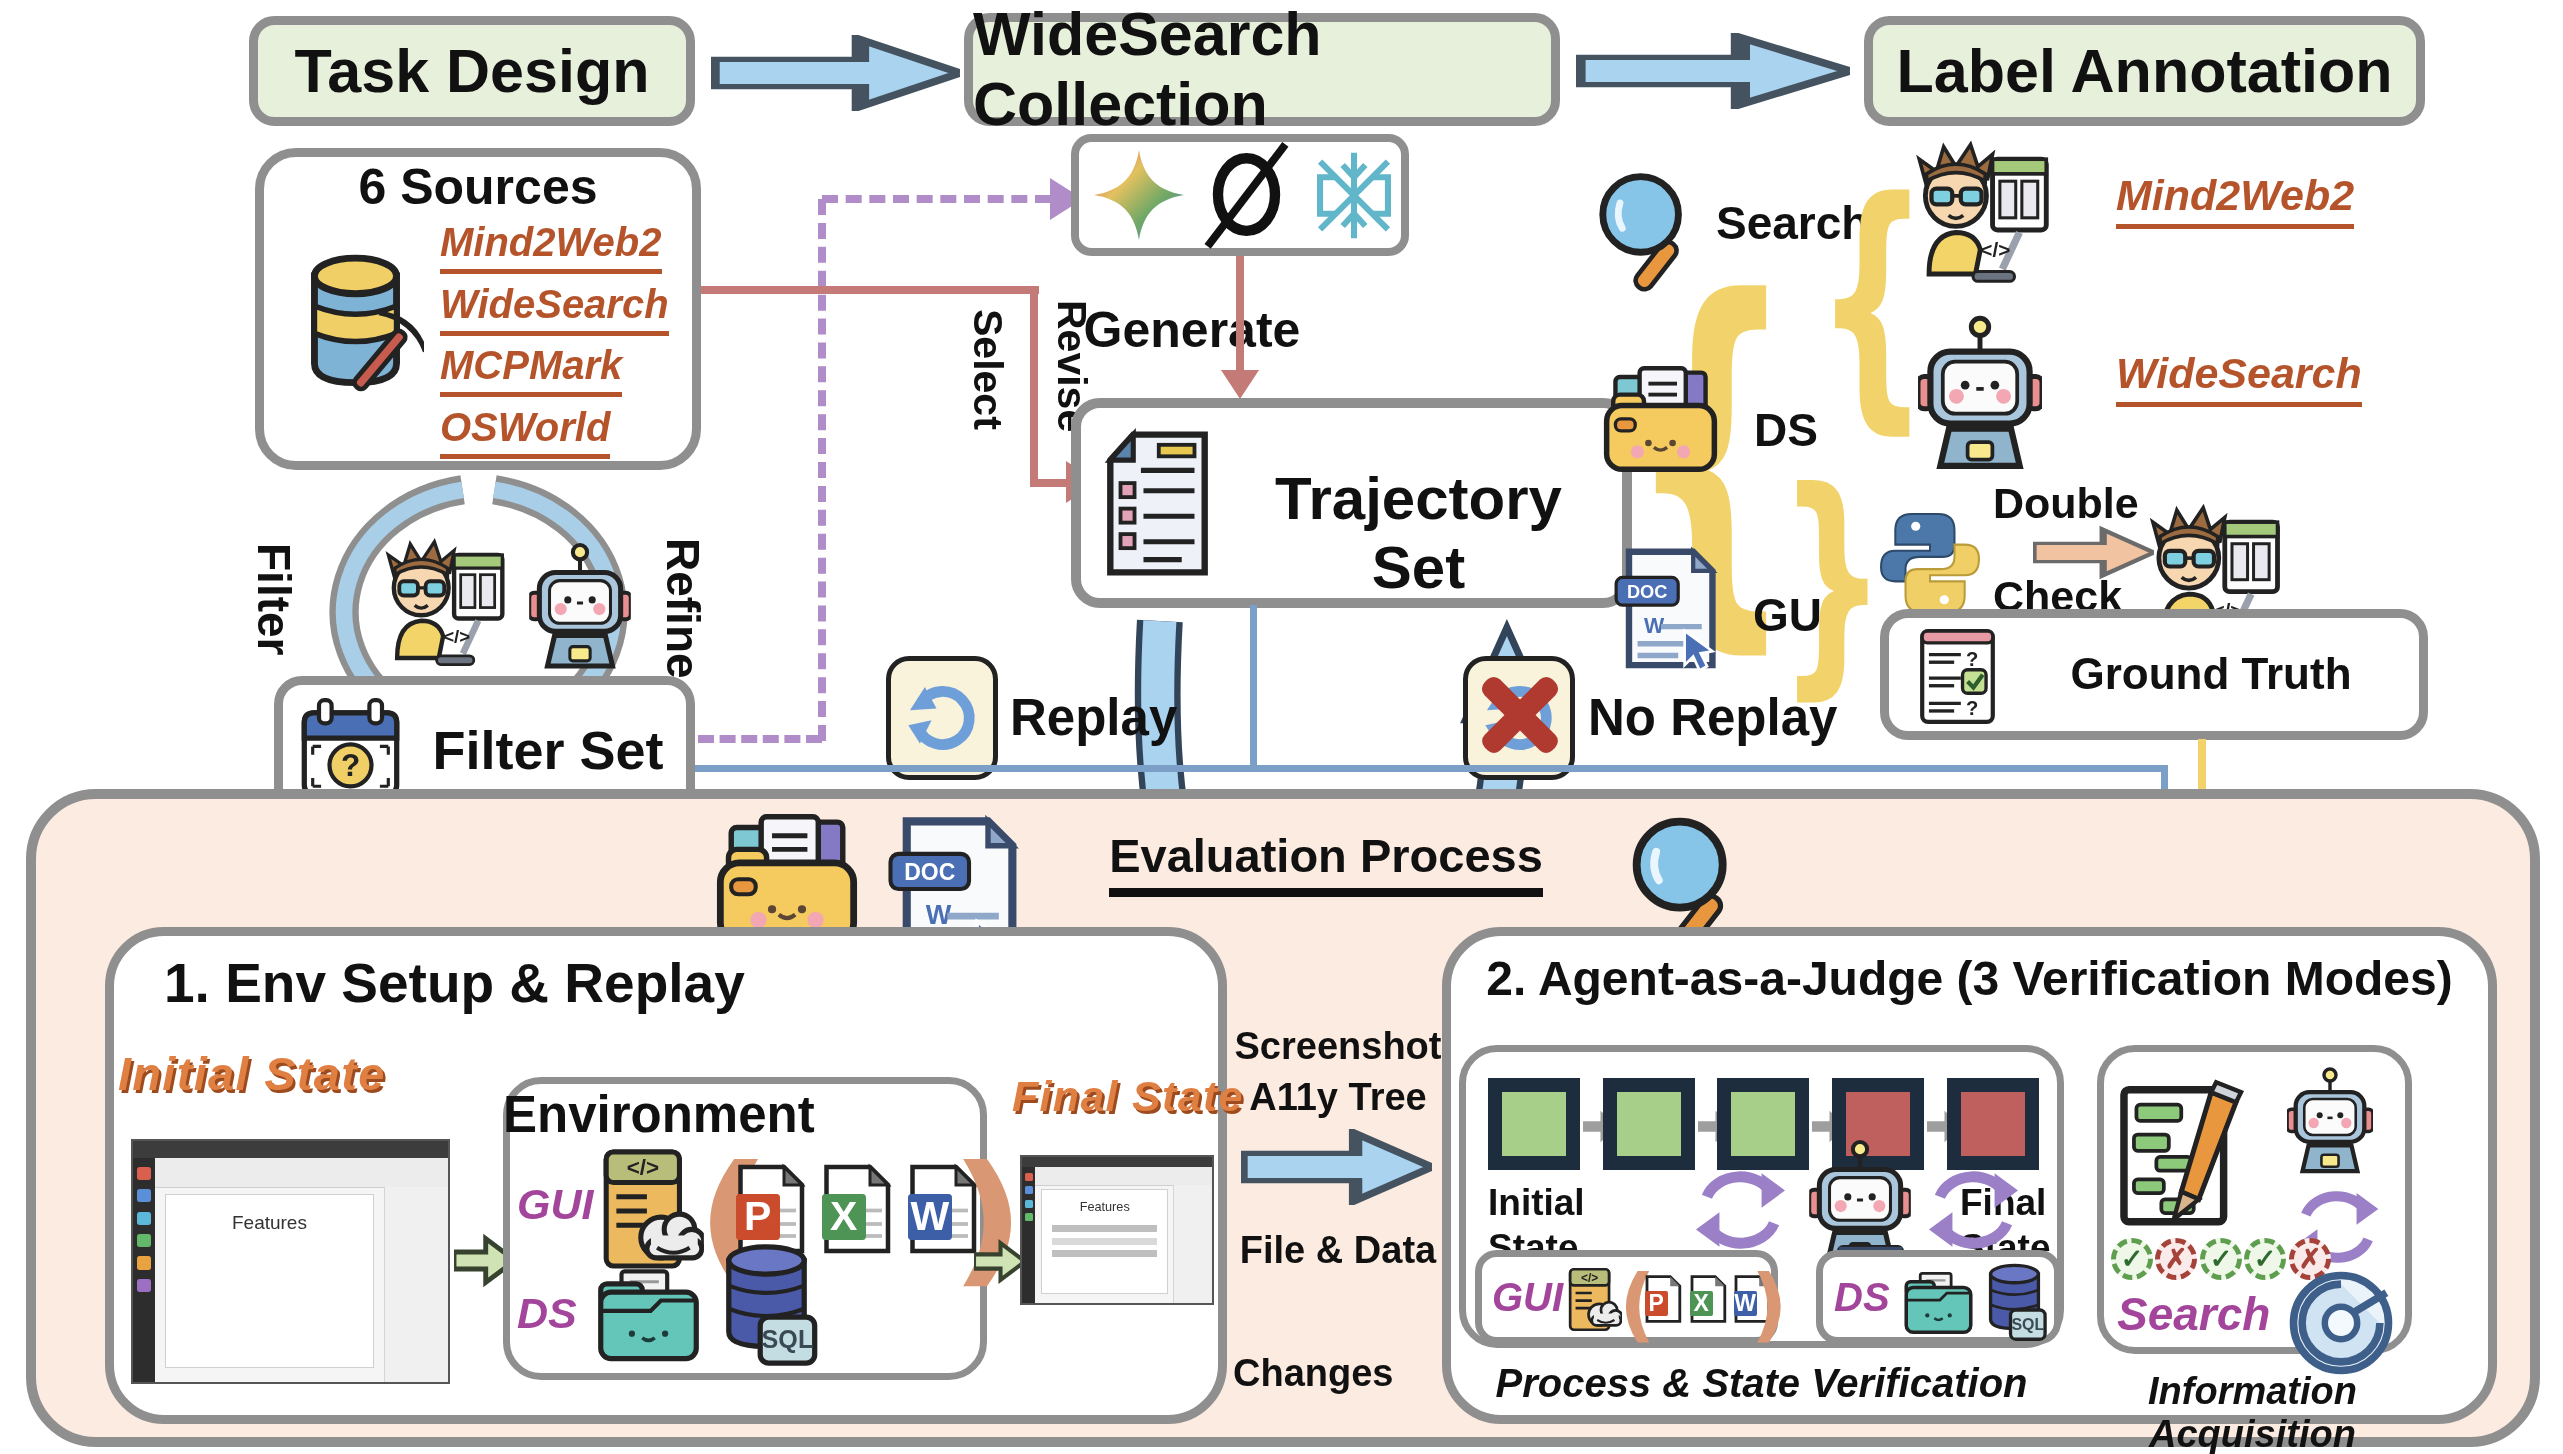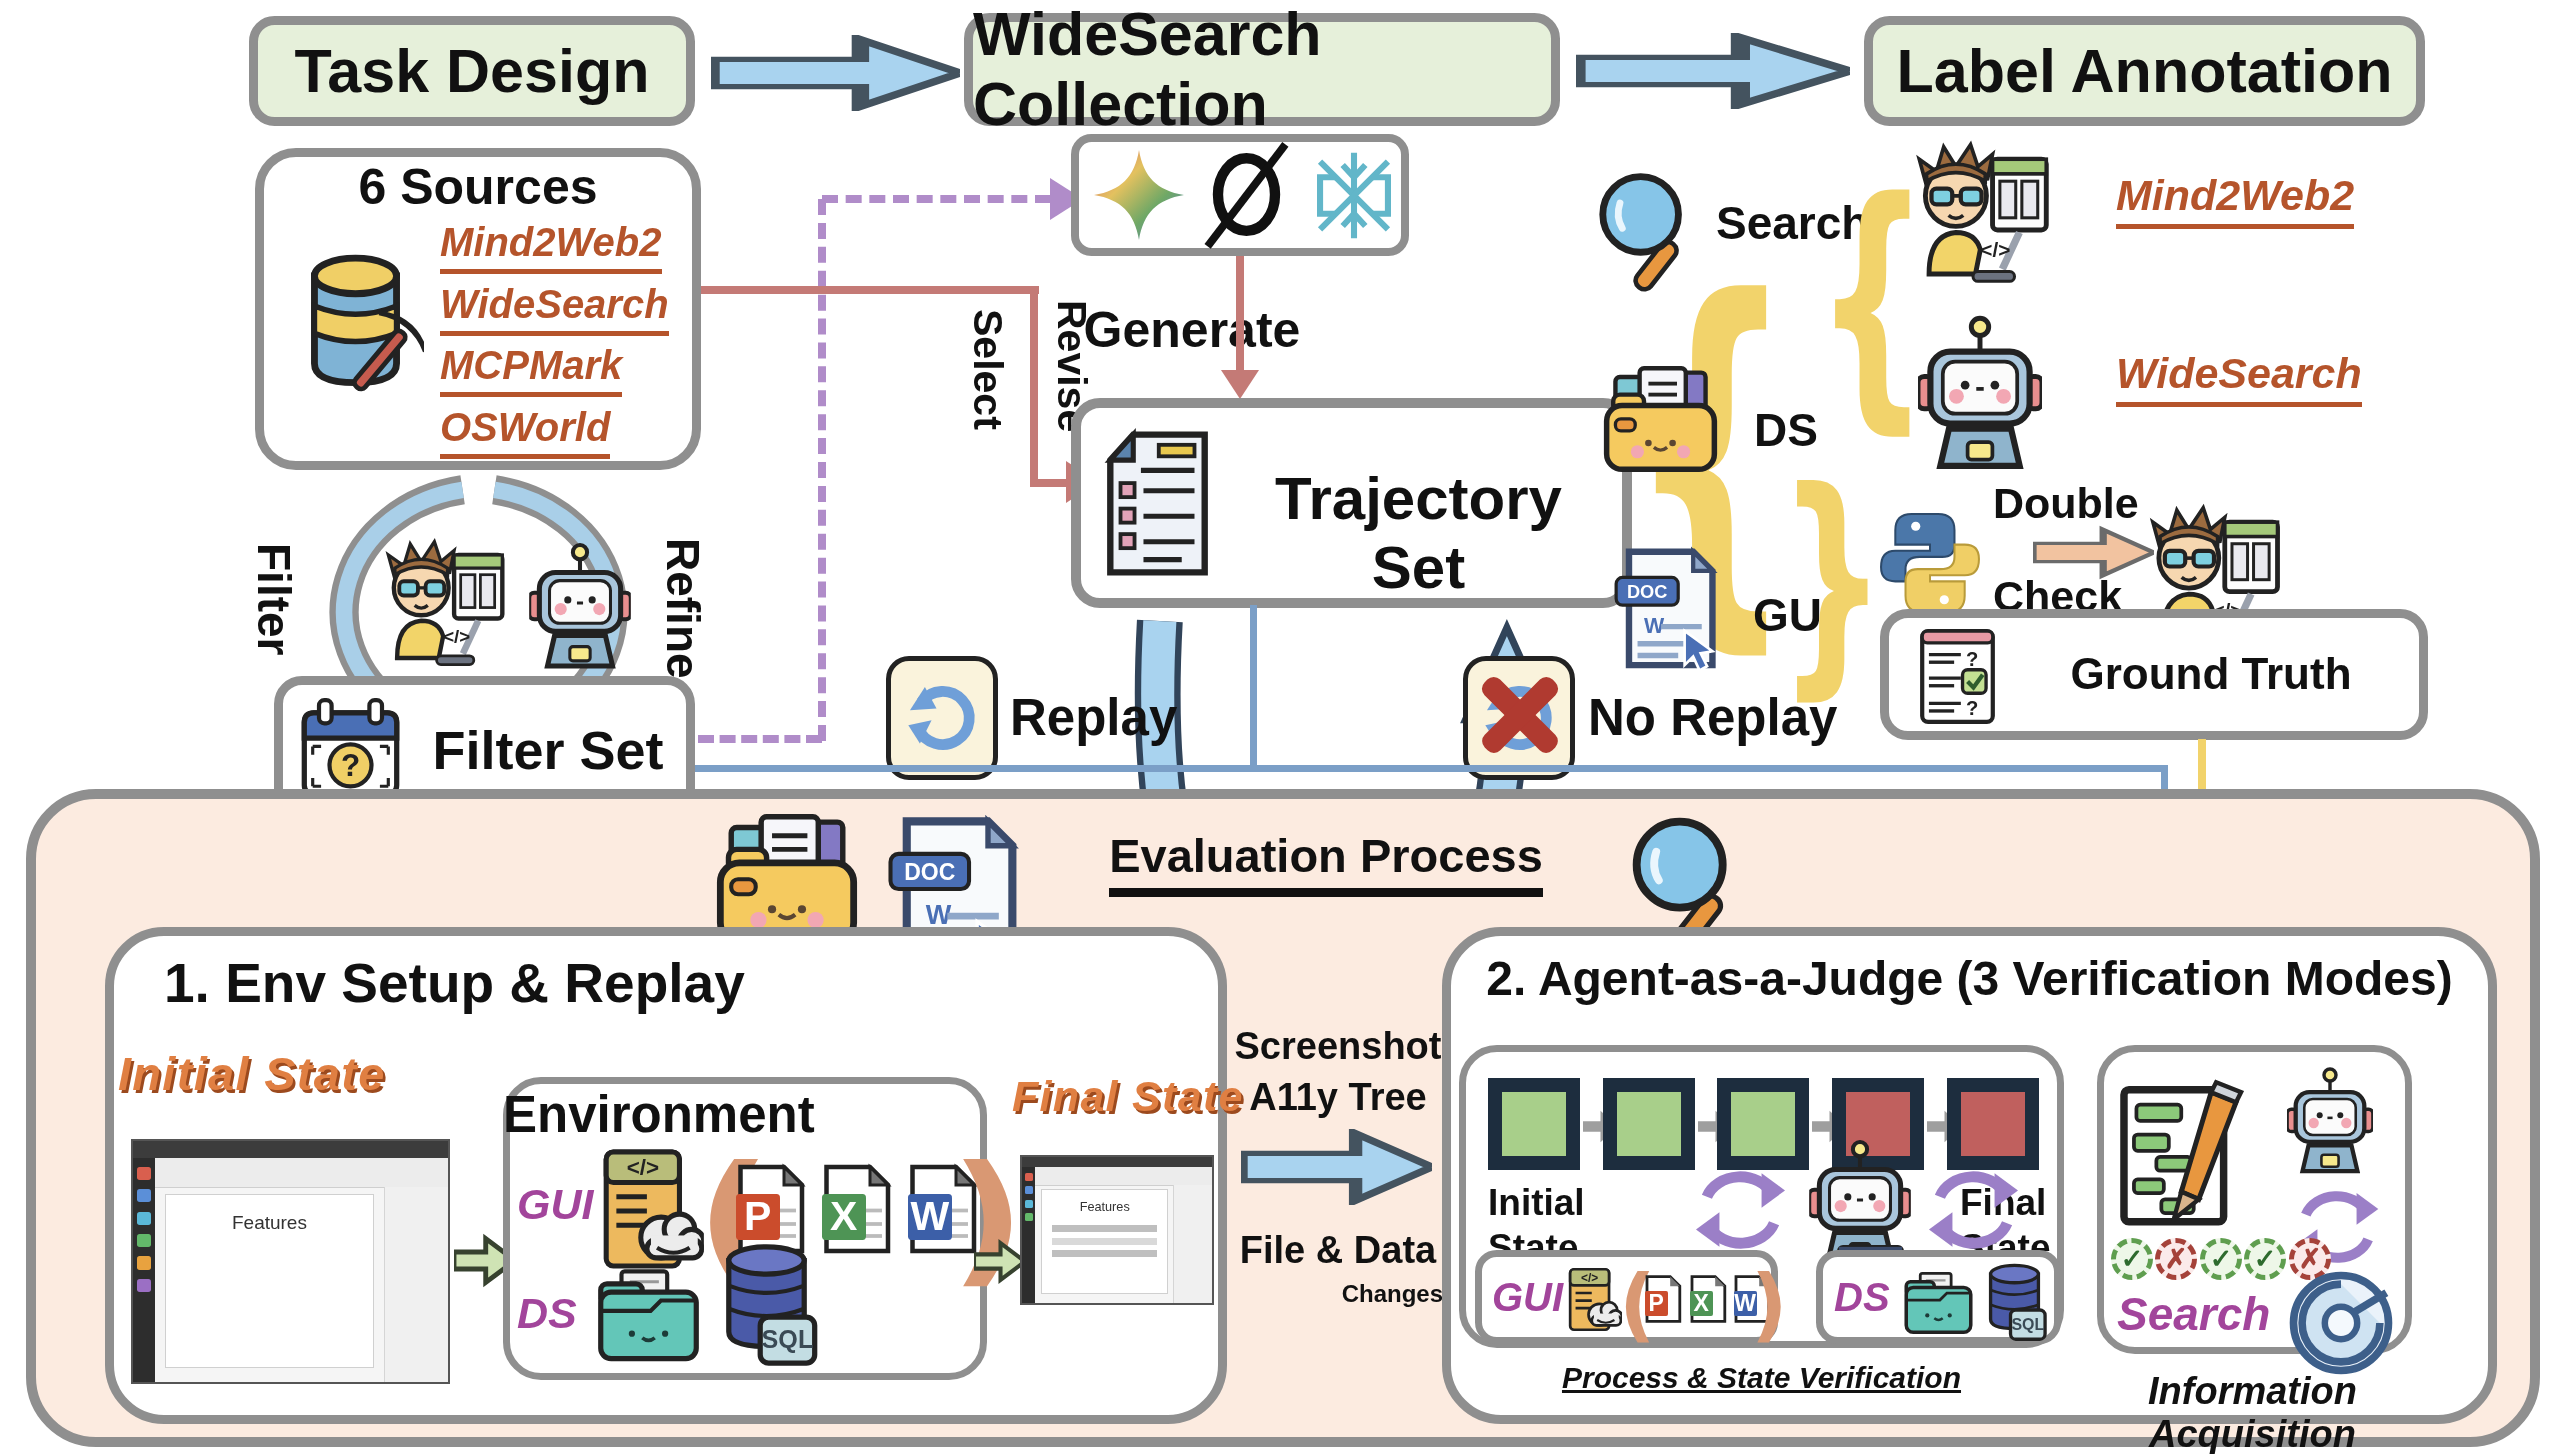--- a/index.html
+++ b/index.html
@@ -565,21 +565,21 @@
       <div class="bar" style="top:58%;"></div>
   </div>
 </div>
 
 <div class="abs title-lg" style="left:1233px;top:1025px;width:210px;text-align:center;font-size:38px;">Screenshot</div>
 <div class="abs title-lg" style="left:1233px;top:1076px;width:210px;text-align:center;font-size:38px;">A11y Tree</div>
 <svg class="abs" style="left:1241px;top:1129px;width:191px;height:76px;" viewBox="0 0 100 100" preserveAspectRatio="none">
     <use href="#sym-blockarrow"></use>
   </svg>
 <div class="abs title-lg" style="left:1233px;top:1229px;width:210px;text-align:center;font-size:38px;">File &amp; Data</div>
-<div class="abs title-lg" style="left:1233px;top:1280px;width:210px;text-align:right;font-size:24px;">Changes</div>
+<div class="abs title-lg" style="left:1233px;top:1352px;width:210px;text-align:left;font-size:38px;">Changes</div>
 
 <div class="box" style="left:1442px;top:927px;width:1055px;height:497px;border-radius:59px;"></div>
 <div class="abs title-lg" style="left:1442px;top:951px;width:1055px;text-align:center;font-size:48px;">2. Agent-as-a-Judge (3 Verification Modes)</div>
 
 <div class="minibox" style="left:1459px;top:1045px;width:605px;height:303px;border-radius:38px;"></div>
 <div class="abs" style="left:1488px;top:1078px;width:92px;height:92px;background:#a8cf8a;border:14px solid #1d2d3e;box-sizing:border-box;"></div>
 <svg class="abs" style="left:1583px;top:1109px;width:35px;height:35px;" viewBox="0 0 55 55" width="35" height="35">
     <use href="#sym-grayarrow"></use>
   </svg>
 <div class="abs" style="left:1603px;top:1078px;width:92px;height:92px;background:#a8cf8a;border:14px solid #1d2d3e;box-sizing:border-box;"></div>
@@ -645,21 +645,21 @@
 
 <div class="minibox" style="left:1816px;top:1250px;width:245px;height:94px;"></div>
 <div class="abs plabel" style="left:1834px;top:1275px;font-size:40px;">DS</div>
 <svg class="abs" style="left:1902px;top:1269px;width:73px;height:67px;" viewBox="0 0 115 105" width="73" height="67">
     <use href="#sym-tealfolder"></use>
   </svg>
 <svg class="abs" style="left:1981px;top:1262px;width:67px;height:80px;" viewBox="0 0 105 125" width="67" height="80">
     <use href="#sym-sqldb"></use>
   </svg>
 
-<div class="abs title-lg" style="left:1459px;top:1361px;width:605px;text-align:center;font-size:30px;font-style:italic;text-decoration:underline;">Process &amp; State Verification</div>
+<div class="abs title-lg" style="left:1459px;top:1361px;width:605px;text-align:center;font-size:40px;font-style:italic;">Process &amp; State Verification</div>
 
 <div class="minibox" style="left:2097px;top:1045px;width:315px;height:309px;border-radius:38px;"></div>
 <svg class="abs" style="left:2119px;top:1078px;width:137px;height:153px;" viewBox="0 0 215 240" width="137" height="153">
     <use href="#sym-checkpencil"></use>
   </svg>
 <svg class="abs" style="left:2287px;top:1066px;width:86px;height:108px;" viewBox="0 0 135 170" width="86" height="108">
     <use href="#sym-robot"></use>
   </svg>
 <svg class="abs" style="left:2278px;top:1187px;width:118px;height:80px;" viewBox="0 0 185 125" width="118" height="80">
     <use href="#sym-cyclepurple"></use>

